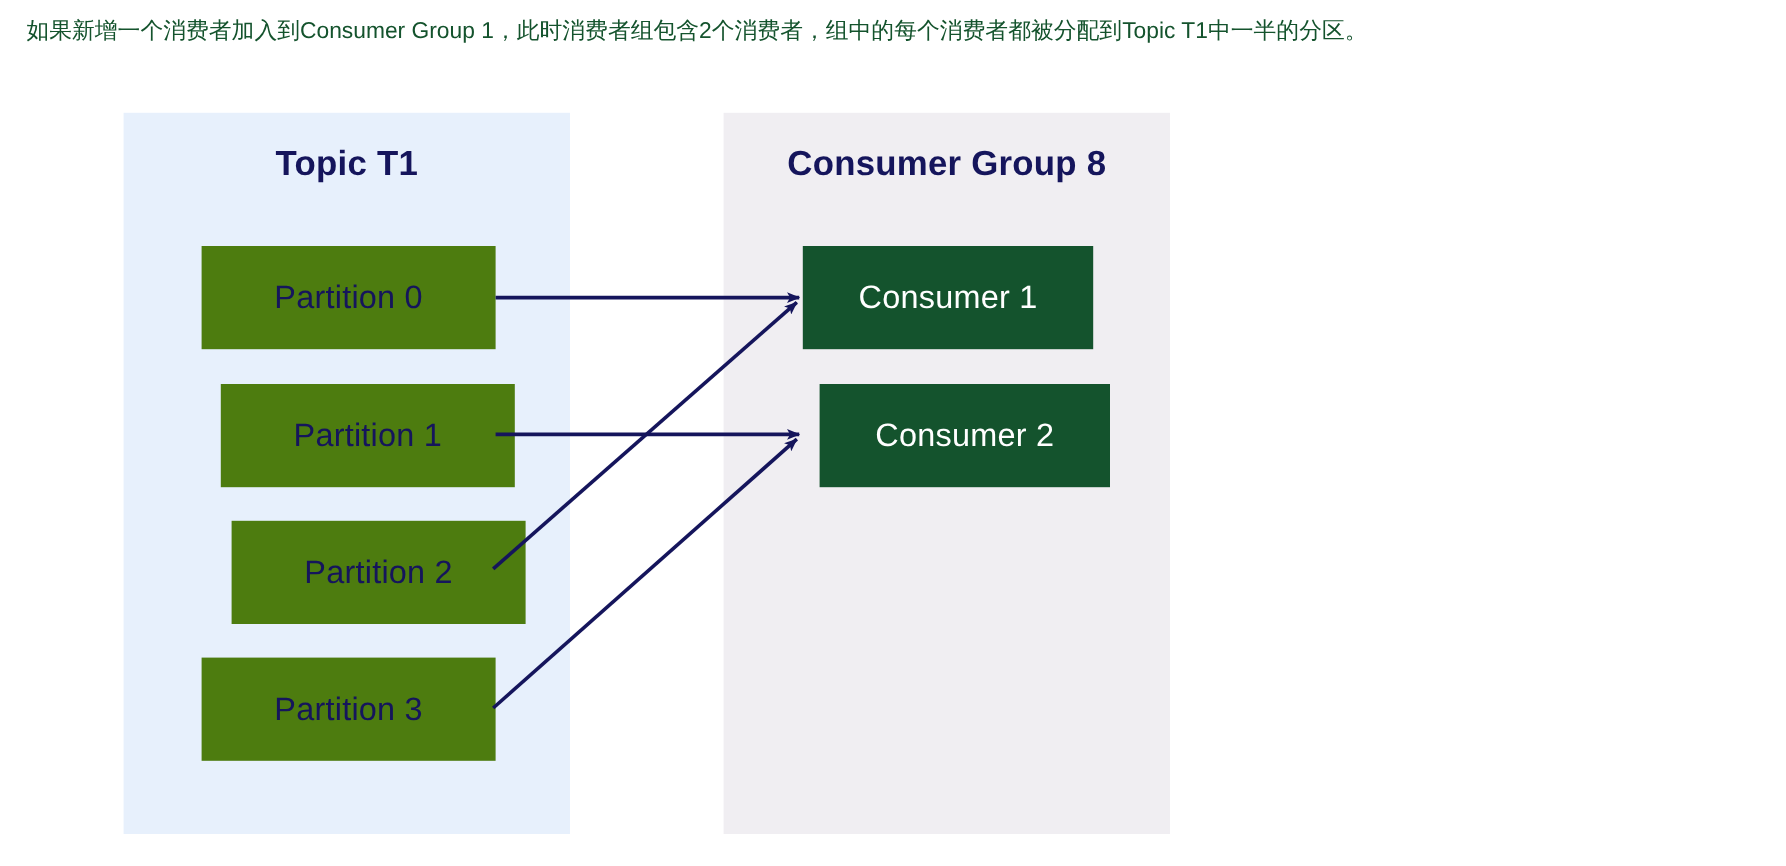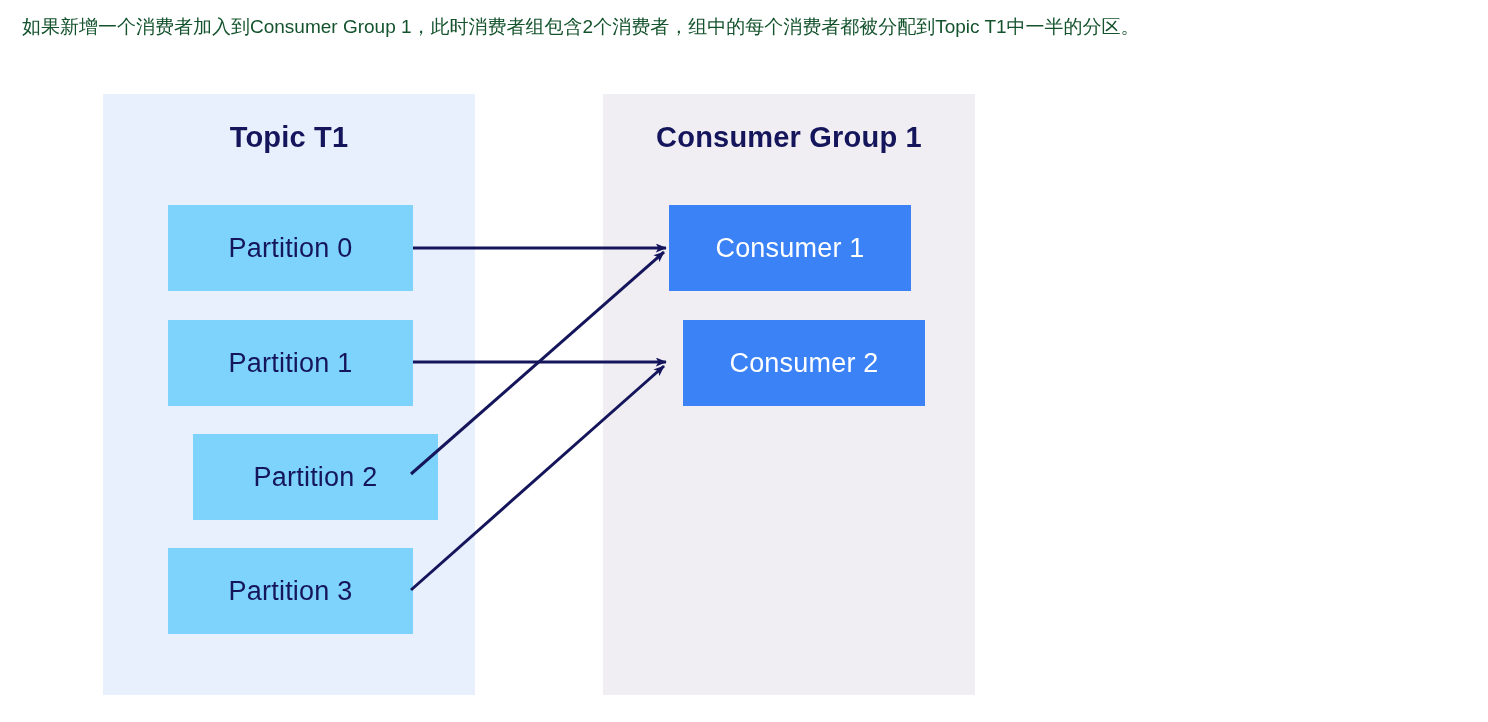--- a/index.html
+++ b/index.html
@@ -77,33 +77,33 @@
     display: flex;
     align-items: center;
     justify-content: center;
     font-size: 27px;
     letter-spacing: 0.2px;
   }
   .node-partition {
     left: 168px;
     width: 245px;
     height: 86px;
-    background: #7dd3fc;
+    background: #4d7c0f;
     color: #15155c;
   }
   .node-consumer {
     left: 669px;
     width: 242px;
     height: 86px;
-    background: #3b82f6;
+    background: #14532d;
     color: #ffffff;
   }
 
   .p0 { top: 205px; }
-  .p1 { top: 320px; }
+  .p1 { top: 320px; margin-left: 16px; }
   .p2 { top: 434px; margin-left: 25px; }
   .p3 { top: 548px; }
   .c1 { top: 205px; }
   .c2 { top: 320px; margin-left: 14px; }
 
   
   .arrow-layer {
     position: absolute;
     left: 0;
     top: 0;
@@ -117,21 +117,21 @@
 
 <div class="caption">如果新增一个消费者加入到Consumer Group 1，此时消费者组包含2个消费者，组中的每个消费者都被分配到Topic T1中一半的分区。</div>
 
 <div class="diagram">
 
   <div class="panel panel-topic">
     <div class="panel-title">Topic T1</div>
   </div>
 
   <div class="panel panel-group">
-    <div class="panel-title">Consumer Group 1</div>
+    <div class="panel-title">Consumer Group 8</div>
   </div>
 
   <div class="node node-partition p0">Partition 0</div>
   <div class="node node-partition p1">Partition 1</div>
   <div class="node node-partition p2">Partition 2</div>
   <div class="node node-partition p3">Partition 3</div>
 
   <div class="node node-consumer c1">Consumer 1</div>
   <div class="node node-consumer c2">Consumer 2</div>
 

